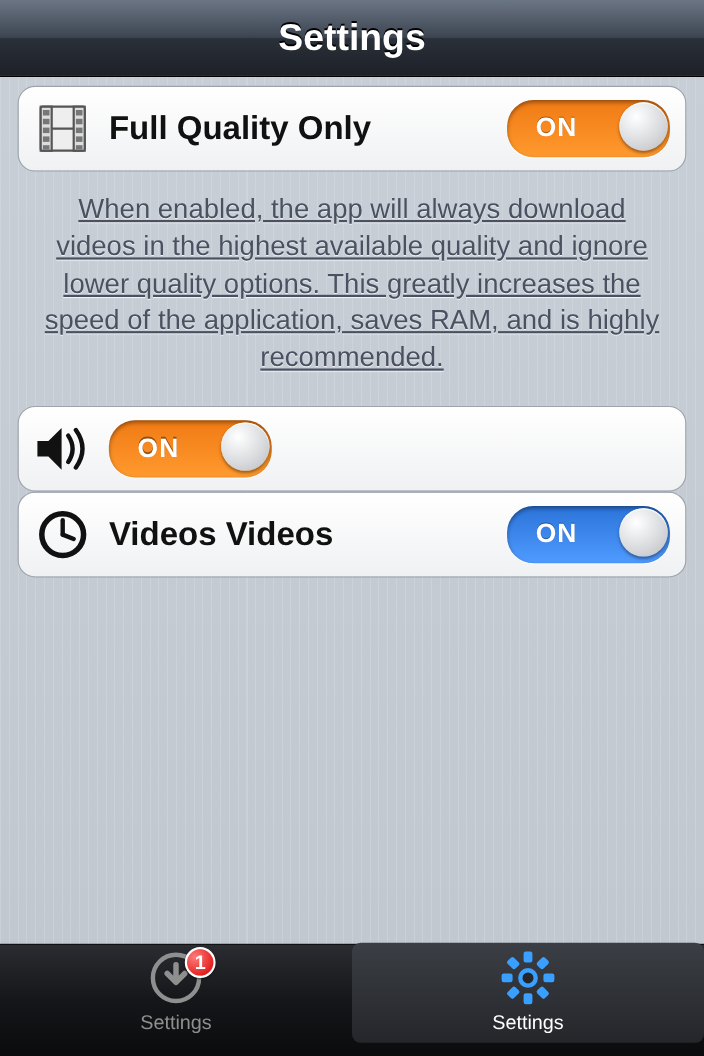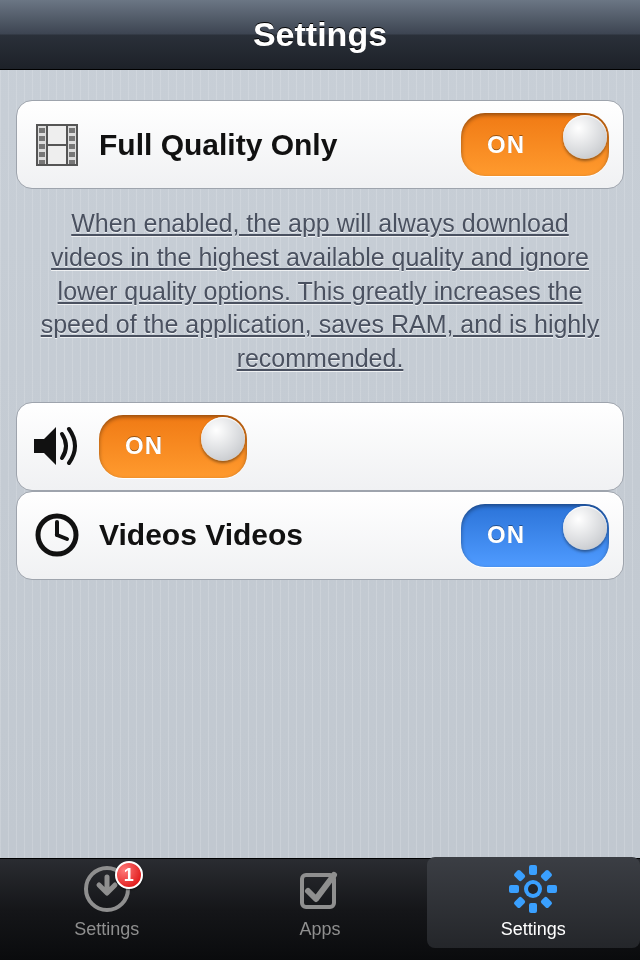--- a/index.html
+++ b/index.html
@@ -15,21 +15,21 @@
   .navbar {
     height: 70px;
     background: linear-gradient(#6b7684,#3d4552 49%, #2a3039 51%, #1d2128);
     border-bottom: 1px solid #000;
     display: flex; align-items: center; justify-content: center;
     color: #fff;
     font-size: 34px; font-weight: 700;
     text-shadow: 0 -1px 0 #000;
   }
   
-  .content { flex: 1; overflow: hidden; padding: 30px 16px 0 16px; }
+  .content { flex: 1; overflow: hidden; padding: 8px 16px 0 16px; }
   .cell {
     background: linear-gradient(#ffffff,#f0f1f3);
     border: 1px solid #9ea4ad;
     border-radius: 16px;
     box-shadow: inset 0 1px 0 #fff;
     padding: 12px 14px;
     display: flex; align-items: center;
     gap: 16px;
     min-height: 78px;
   }
@@ -40,21 +40,21 @@
     color: #4a5160;
     font-size: 25px;
     line-height: 1.35;
     text-align: center;
     padding: 18px 18px 26px 18px;
     text-shadow: 0 1px 0 rgba(255,255,255,0.7);
     text-decoration: underline;
   }
   
   .toggle {
-    width: 148px; height: 63px; border-radius: 24px;
+    width: 148px; height: 52px; border-radius: 24px;
     position: relative;
     box-shadow: inset 0 2px 4px rgba(0,0,0,0.4), 0 1px 0 #fff;
     display: flex; align-items: center;
   }
   .toggle.orange { background: linear-gradient(#f07a14,#ff9a2e); }
   .toggle.blue   { background: linear-gradient(#2b73d8,#4f9bff); }
   .toggle .on-label {
     color:#fff; font-weight:700; font-size:24px; letter-spacing:1px;
     position:absolute; left:26px; top:50%; transform:translateY(-50%);
     text-shadow:0 -1px 0 rgba(0,0,0,0.4);
@@ -174,31 +174,20 @@
         <svg width="48" height="48" viewBox="0 0 48 48">
           <circle cx="24" cy="24" r="21" fill="none" stroke="#8f8f8f" stroke-width="4"></circle>
           <path d="M24 12 v14 m-8 -6 l8 8 l8 -8" fill="none" stroke="#8f8f8f" stroke-width="5" stroke-linecap="round" stroke-linejoin="round"></path>
         </svg>
         <span class="badge">1</span>
       </span>
       <span>Settings</span>
     </div>
   </div>
 
-  <div class="tab">
-    <div class="tab-bg">
-      <span class="tab-icon">
-        <svg width="48" height="48" viewBox="0 0 48 48">
-          <rect x="6" y="10" width="32" height="32" rx="4" fill="none" stroke="#8f8f8f" stroke-width="4"></rect>
-          <path d="M12 26 l8 8 l18 -24" fill="none" stroke="#8f8f8f" stroke-width="6" stroke-linecap="round" stroke-linejoin="round"></path>
-        </svg>
-      </span>
-      <span>Apps</span>
-    </div>
-  </div>
 
   <div class="tab active">
     <div class="tab-bg">
       <span class="tab-icon">
         <svg width="50" height="50" viewBox="0 0 50 50">
           <g fill="#3aa0ff">
             <circle cx="25" cy="25" r="9"></circle>
             <g transform="translate(25,25)">
               <rect x="-4" y="-24" width="8" height="10" rx="2"></rect>
               <rect x="-4" y="14" width="8" height="10" rx="2"></rect>

